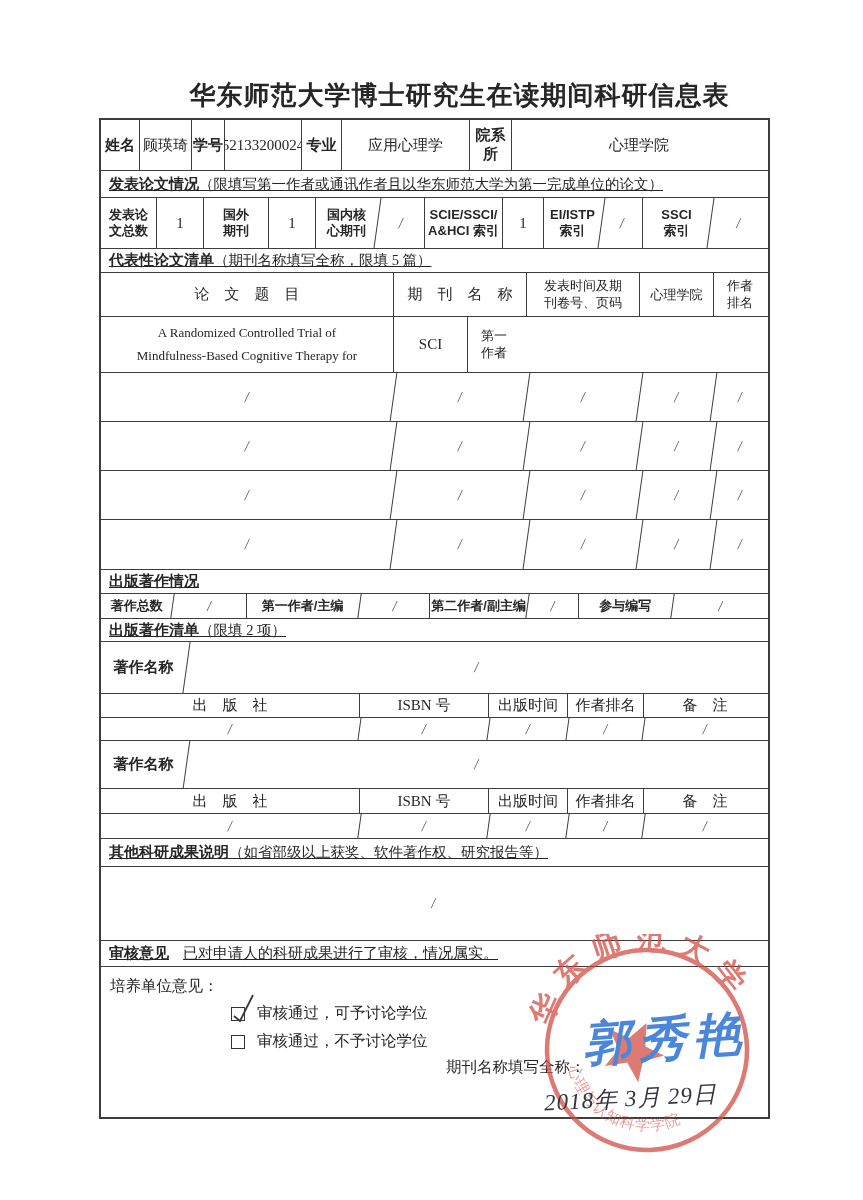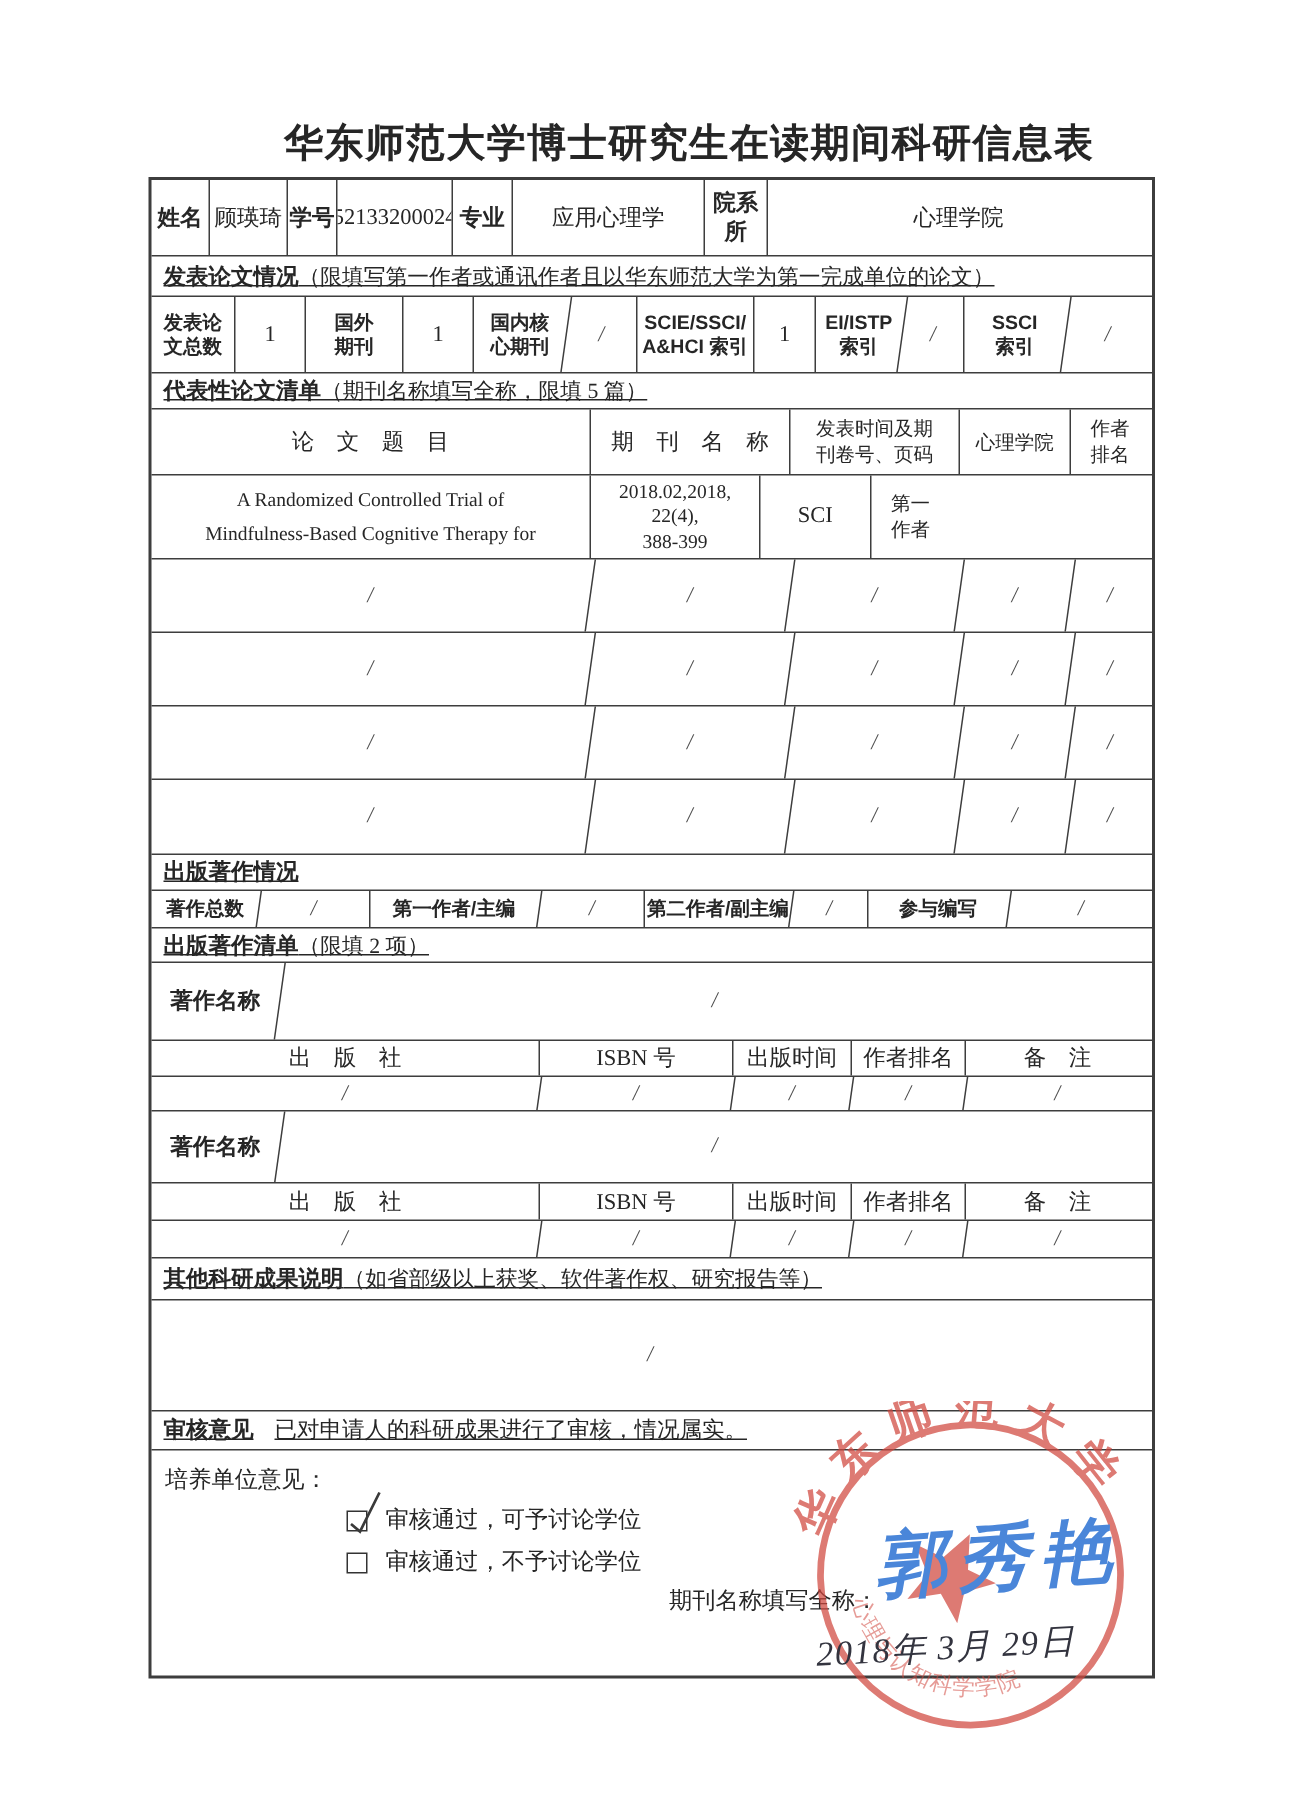--- a/index.html
+++ b/index.html
@@ -95,23 +95,20 @@
       <div class="c pl sm" style="width:113px">发表时间及期
 刊卷号、页码</div>
       <div class="c sm" style="width:74px">心理学院</div>
       <div class="c pl sm" style="width:53px">作者
 排名</div>
     </div>
 
     <div class="row" style="height:55px">
       <div class="c f pl eng" style="width:292px">A Randomized Controlled Trial of
 Mindfulness-Based Cognitive Therapy for</div>
-      <div class="c pl sm" style="width:113px">2018.02,2018,
-22(4),
-388-399</div>
       <div class="c" style="width:74px">SCI</div>
       <div class="c pl sm" style="width:53px">第一
 作者</div>
     </div>
 
     <div class="row" style="height:48px">
       <div class="c f slash" style="width:292px">/</div>
       <div class="c slash" style="width:133px">/</div>
       <div class="c slash" style="width:113px">/</div>
       <div class="c slash" style="width:74px">/</div>

